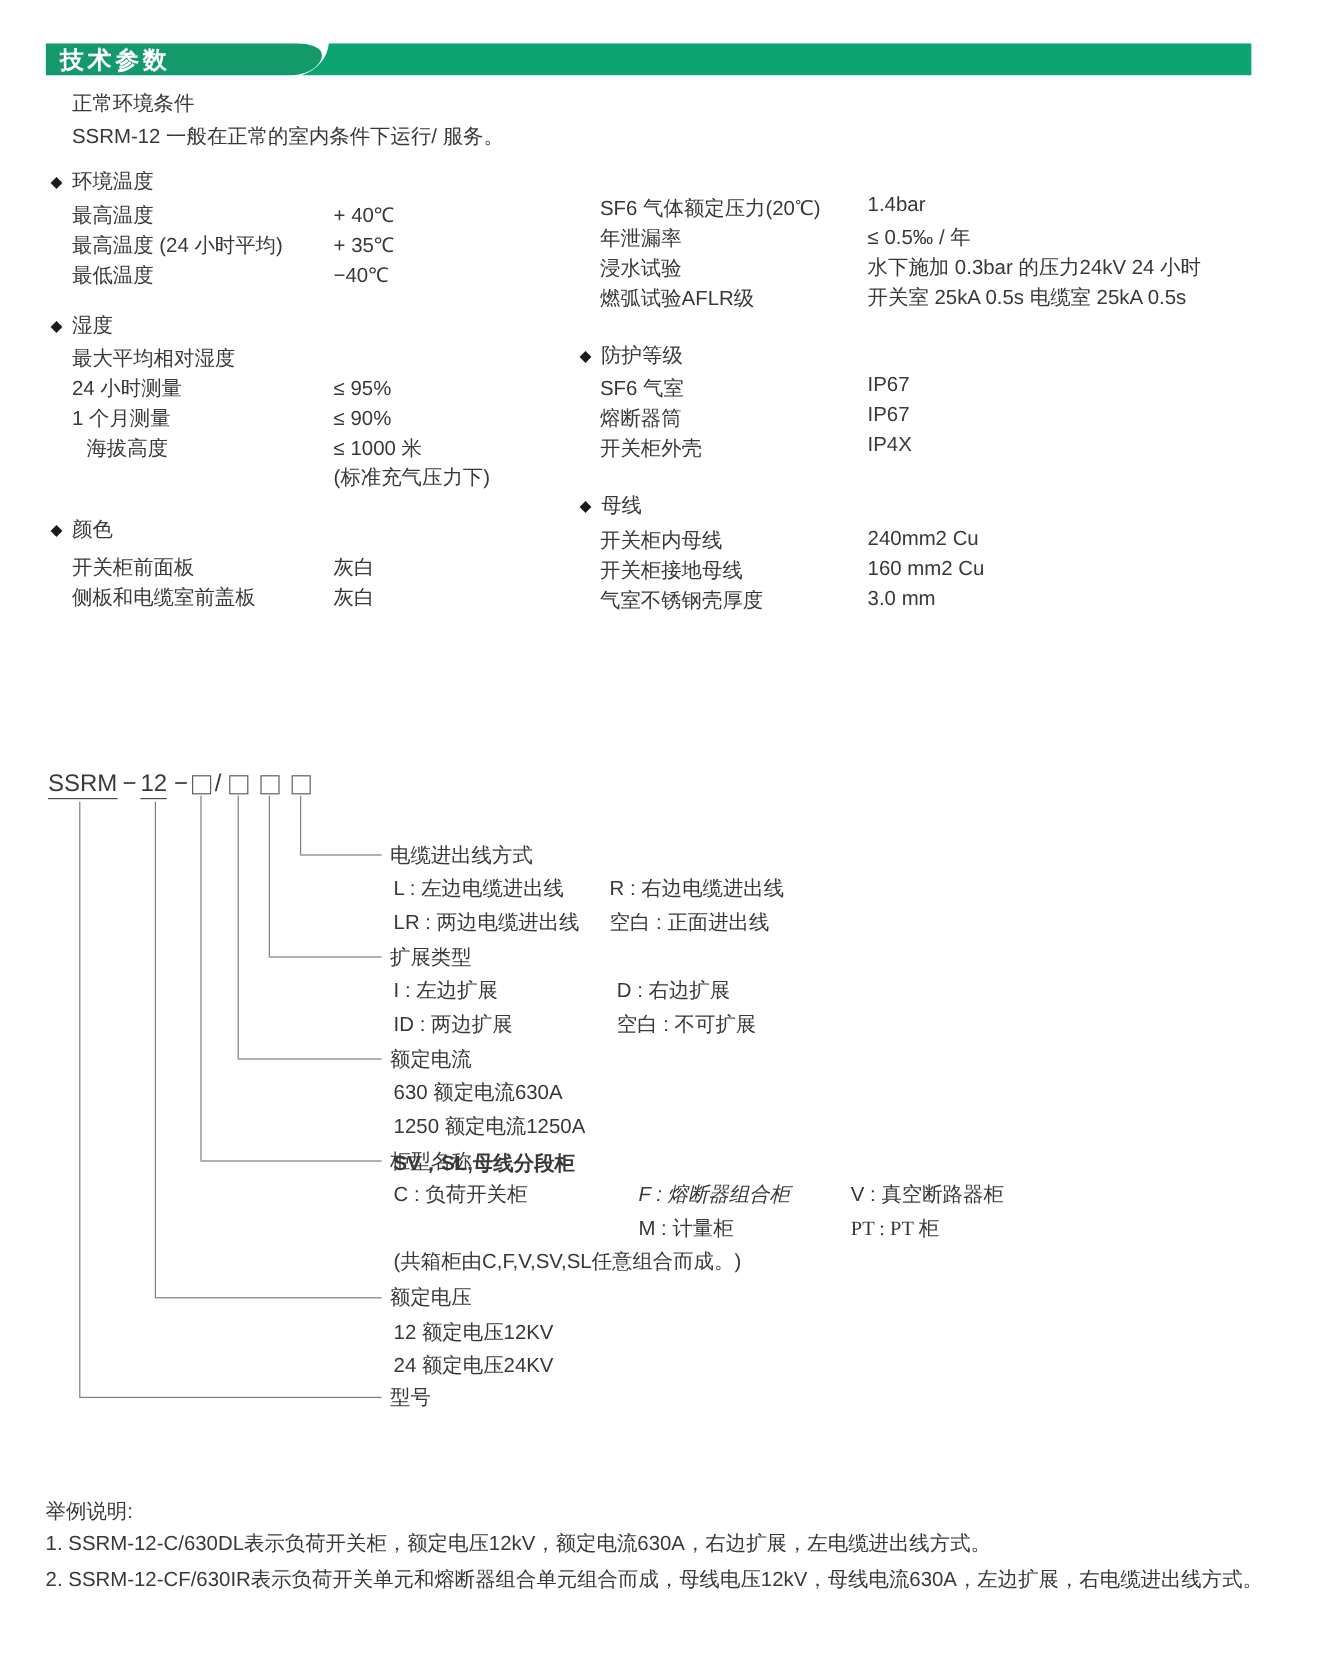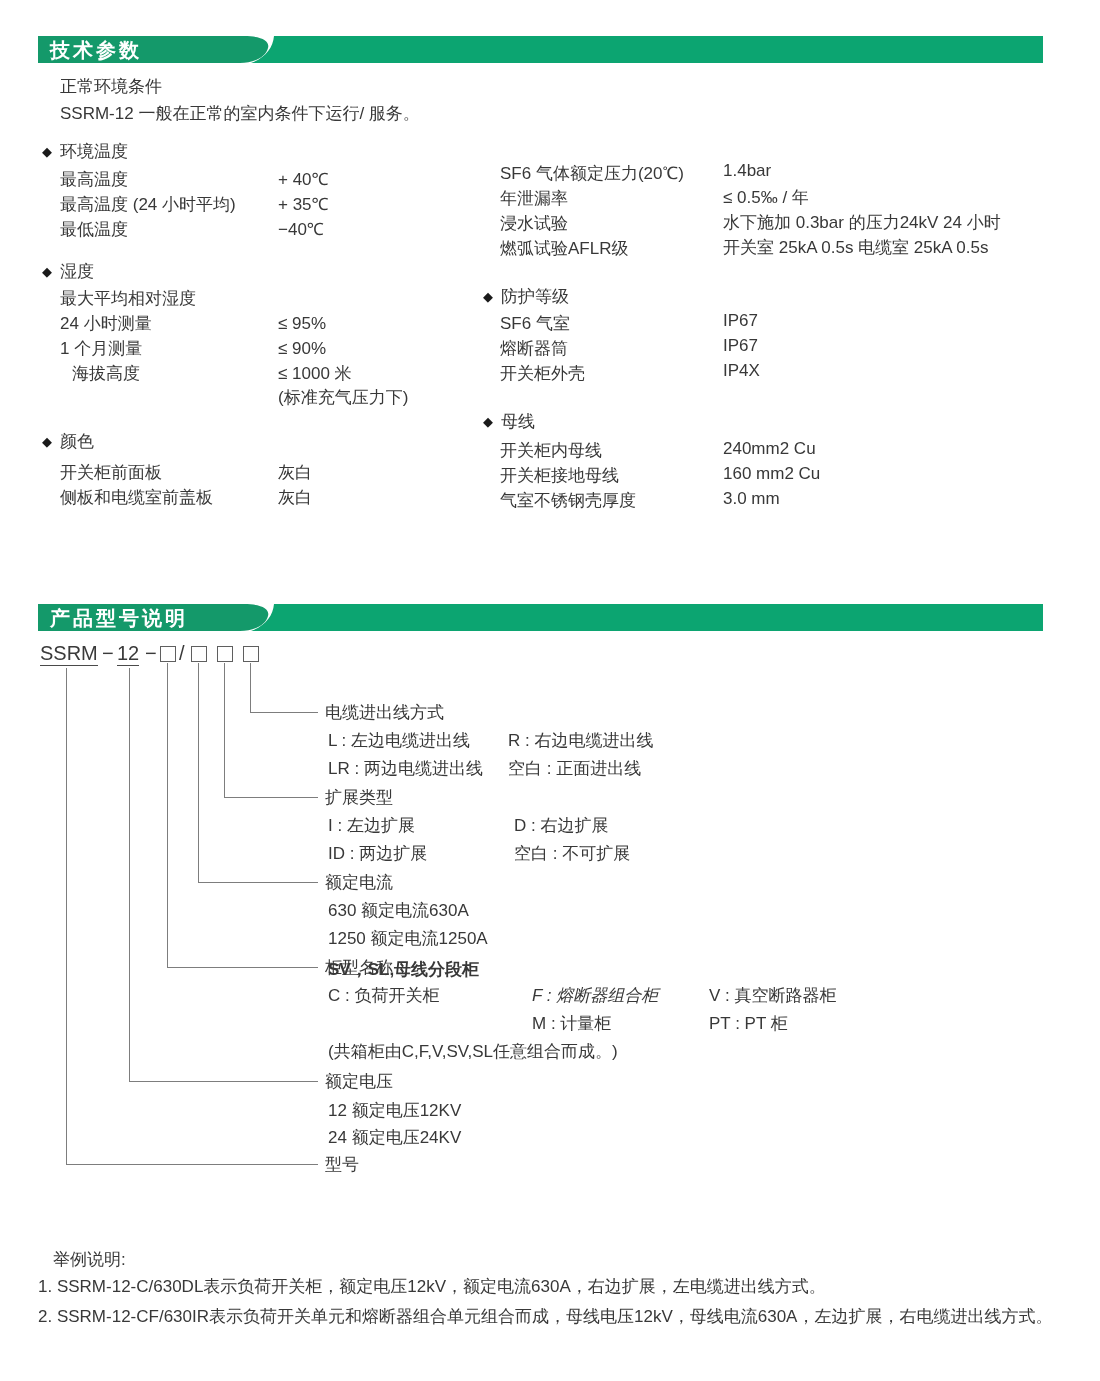--- a/index.html
+++ b/index.html
@@ -80,27 +80,20 @@
   <div class="t" style="left:723px; top:360px;">IP4X</div>
 
   <div class="t head" style="left:483px; top:411px;"><span class="dia">◆</span><span>母线</span></div>
   <div class="t" style="left:500px; top:440px;">开关柜内母线</div>
   <div class="t" style="left:723px; top:438px;">240mm2 Cu</div>
   <div class="t" style="left:500px; top:465px;">开关柜接地母线</div>
   <div class="t" style="left:723px; top:463px;">160 mm2 Cu</div>
   <div class="t" style="left:500px; top:490px;text-align:right;">气室不锈钢壳厚度</div>
   <div class="t" style="left:723px; top:488px;">3.0 mm</div>
 
-  <div class="banner" style="top:604px;">
-    <svg width="1005" height="27" viewBox="0 0 1005 27">
-      <path d="M0,0 H206 C224,0 232,5 230,12 C228,21 216,27 202,27 H0 Z" fill="#14996a"></path>
-      <path d="M236,0 H1005 V27 H213 C227,22 235,12 236,0 Z" fill="#0ca571"></path>
-    </svg>
-    <span class="bt">产品型号说明</span>
-  </div>
 
   <div class="code" style="left:40px;  top:641px;"><span class="u">SSRM</span></div>
   <div class="code" style="left:102px; top:641px;">−</div>
   <div class="code" style="left:117px; top:641px;"><span class="u">12</span></div>
   <div class="code" style="left:145px; top:641px;">−</div>
   <div class="mbox" style="left:160px; top:646px;"></div>
   <div class="code" style="left:179px; top:641px;">/</div>
   <div class="mbox" style="left:191px; top:646px;"></div>
   <div class="mbox" style="left:217px; top:646px;"></div>
   <div class="mbox" style="left:243px; top:646px;"></div>
@@ -133,26 +126,26 @@
   <div class="t" style="left:325px; top:872px;">额定电流</div>
   <div class="t" style="left:328px; top:900px;">630 额定电流630A</div>
   <div class="t" style="left:328px; top:928px;">1250 额定电流1250A</div>
 
   <div class="t" style="left:325px; top:957px;">柜型名称</div>
   <div class="t" style="left:328px; top:985px;">C : 负荷开关柜</div>
   <div class="t" style="left:532px; top:985px;font-style:italic;">F : 熔断器组合柜</div>
   <div class="t" style="left:709px; top:985px;">V : 真空断路器柜</div>
   <div class="t" style="left:328px; top:959px;font-weight:bold;">SV，SL,母线分段柜</div>
   <div class="t" style="left:532px; top:1013px;">M : 计量柜</div>
-  <div class="t" style="left:709px; top:1013px;">PT : PT 柜</div>
+  <div class="t" style="left:709px; top:1013px;font-family:Liberation Serif, serif;">PT : PT 柜</div>
   <div class="t" style="left:328px; top:1041px;">(共箱柜由C,F,V,SV,SL任意组合而成。)</div>
 
   <div class="t" style="left:325px; top:1071px;">额定电压</div>
   <div class="t" style="left:328px; top:1100px;">12 额定电压12KV</div>
   <div class="t" style="left:328px; top:1127px;">24 额定电压24KV</div>
 
   <div class="t" style="left:325px; top:1154px;">型号</div>
 
-  <div class="t" style="left:38px; top:1249px;margin-left:15px;">举例说明:</div>
+  <div class="t" style="left:38px; top:1249px;">举例说明:</div>
   <div class="t" style="left:38px; top:1276px;">1. SSRM-12-C/630DL表示负荷开关柜，额定电压12kV，额定电流630A，右边扩展，左电缆进出线方式。</div>
   <div class="t wrap" style="left:38px; top:1303px;">2. SSRM-12-CF/630IR表示负荷开关单元和熔断器组合单元组合而成，母线电压12kV，母线电流630A，左边扩展，右电缆进出线方式。</div>
 
 </div>
 
 </body></html>

